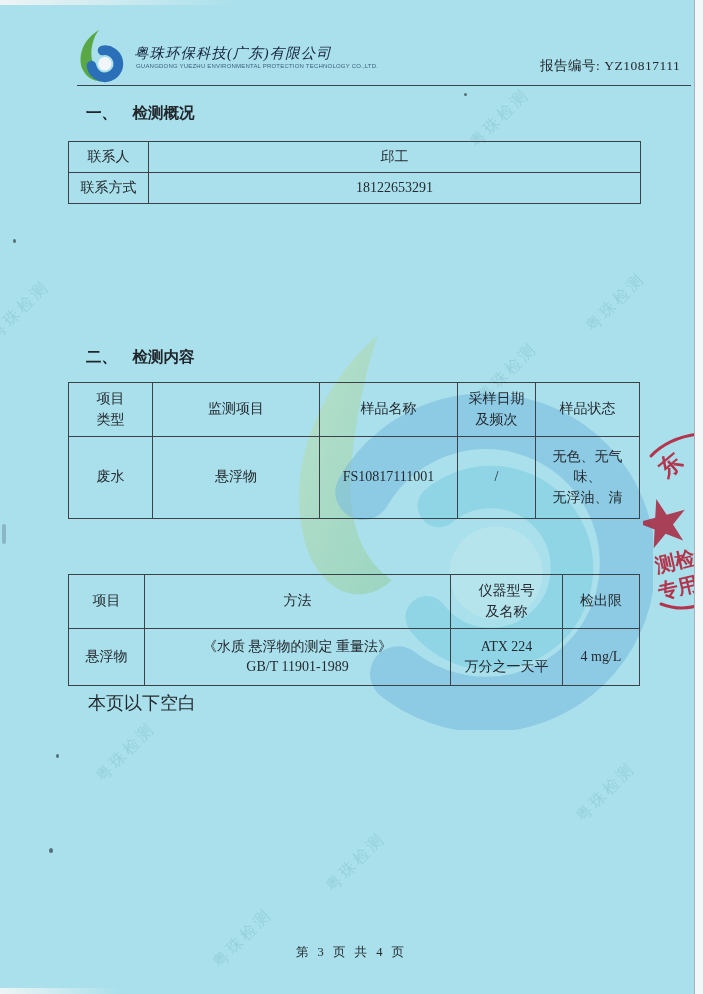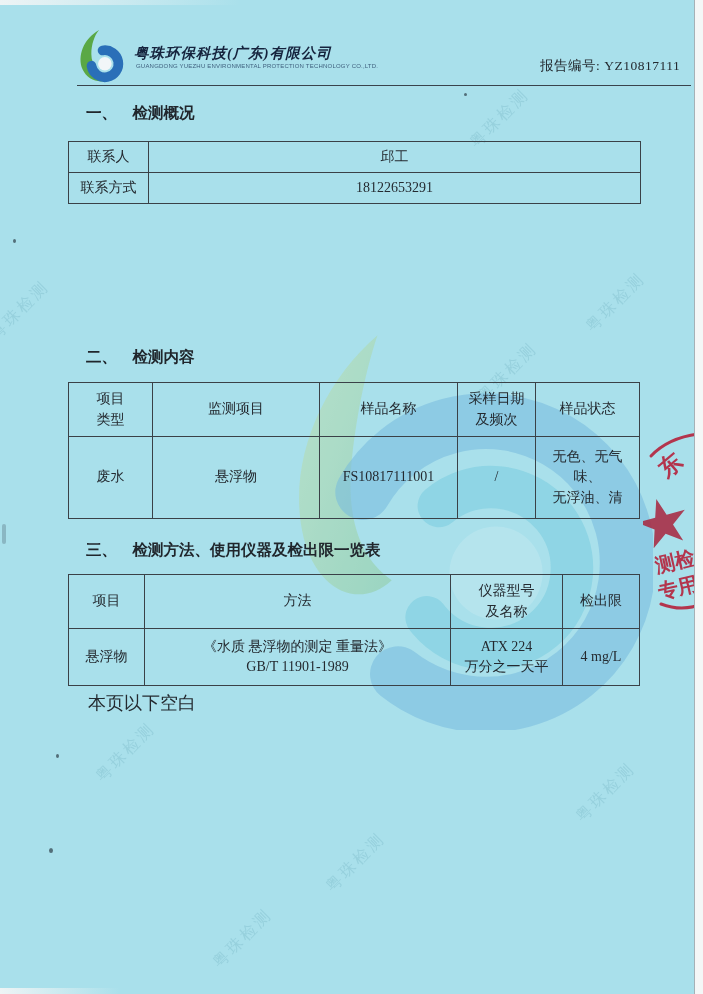--- a/index.html
+++ b/index.html
@@ -14,21 +14,21 @@
   .wm{
     position:absolute;font-size:16px;letter-spacing:3px;white-space:nowrap;
     color:rgba(30,110,135,.13);transform:rotate(-45deg);
   }
   .wmA{left:462px;top:108px}.wmB{left:-18px;top:300px}.wmC{left:88px;top:742px}
   .wmD{left:578px;top:292px}.wmE{left:318px;top:852px}.wmF{left:568px;top:782px}
   .wmG{left:205px;top:928px}.wmH{left:470px;top:362px}
   
   .logo{position:absolute;left:72px;top:27px;width:58px;height:60px;}
   .co-cn{
-    position:absolute;left:134px;top:44px;font-size:14.5px;font-weight:bold;
+    position:absolute;left:134px;top:44px;font-size:14.5px;font-weight:normal;
     font-style:italic;letter-spacing:1px;color:#15233d;
   }
   .co-en{
     position:absolute;left:136px;top:63px;font-size:6px;letter-spacing:.2px;
     color:#3e5f7d;font-family:"Liberation Sans","DejaVu Sans",sans-serif;
   }
   .report-no{position:absolute;left:505px;top:57px;font-size:13.5px;letter-spacing:.5px;margin-left:35px;}
   .hdr-rule{position:absolute;left:77px;top:85px;width:614px;border-top:1.5px solid #39434c;}
   
   .sec-title{position:absolute;left:86px;font-weight:bold;font-size:15.5px;color:#20262c;}
@@ -149,21 +149,20 @@
       <td>废水</td>
       <td>悬浮物</td>
       <td>FS10817111001</td>
       <td>/</td>
       <td>无色、无气味、
 无浮油、清</td>
     </tr>
   </tbody>
     </table>
 
-  <div class="sec-title st3">三、　检测方法、使用仪器及检出限一览表</div>
   <table class="t t3">
     <colgroup>
         <col style="width:76px">
         <col style="width:306px">
         <col style="width:112px">
         <col style="width:77px">
       </colgroup>
     <tbody>
         <tr class="r55">
       <th>项目</th>
@@ -177,20 +176,21 @@
       <td>《水质  悬浮物的测定  重量法》
 GB/T 11901-1989</td>
       <td>ATX 224
 万分之一天平</td>
       <td>4 mg/L</td>
     </tr>
   </tbody>
     </table>
 
   <div class="note">本页以下空白</div>
+  <div class="footer">第 3 页 共 4 页</div>
 
   <svg class="stamp" viewBox="0 0 62 190">
     <path d="M8,24 Q25,6 55,2" fill="none" stroke="#b5233d" stroke-width="3" stroke-linecap="round"></path>
     <text x="16" y="42" font-size="23" fill="#b5233d" font-weight="bold" transform="rotate(-40 26 34)">东</text>
     <polygon fill="#a81f38" opacity="0.92" points="13.3,66.9 23.6,82.7 41.8,77.8 30.0,92.5 40.2,108.4 22.6,101.7 10.7,116.3 11.6,97.4 -6.0,90.6 12.2,85.7"></polygon>
     <text x="12" y="137" font-size="20" fill="#b5233d" font-weight="bold" transform="rotate(-13 30 130)">测检</text>
     <text x="15" y="163" font-size="20" fill="#b5233d" font-weight="bold" transform="rotate(-13 32 156)">专用</text>
     <path d="M18,172 Q42,181 62,170" fill="none" stroke="#b5233d" stroke-width="3" stroke-linecap="round"></path>
   </svg>
 

